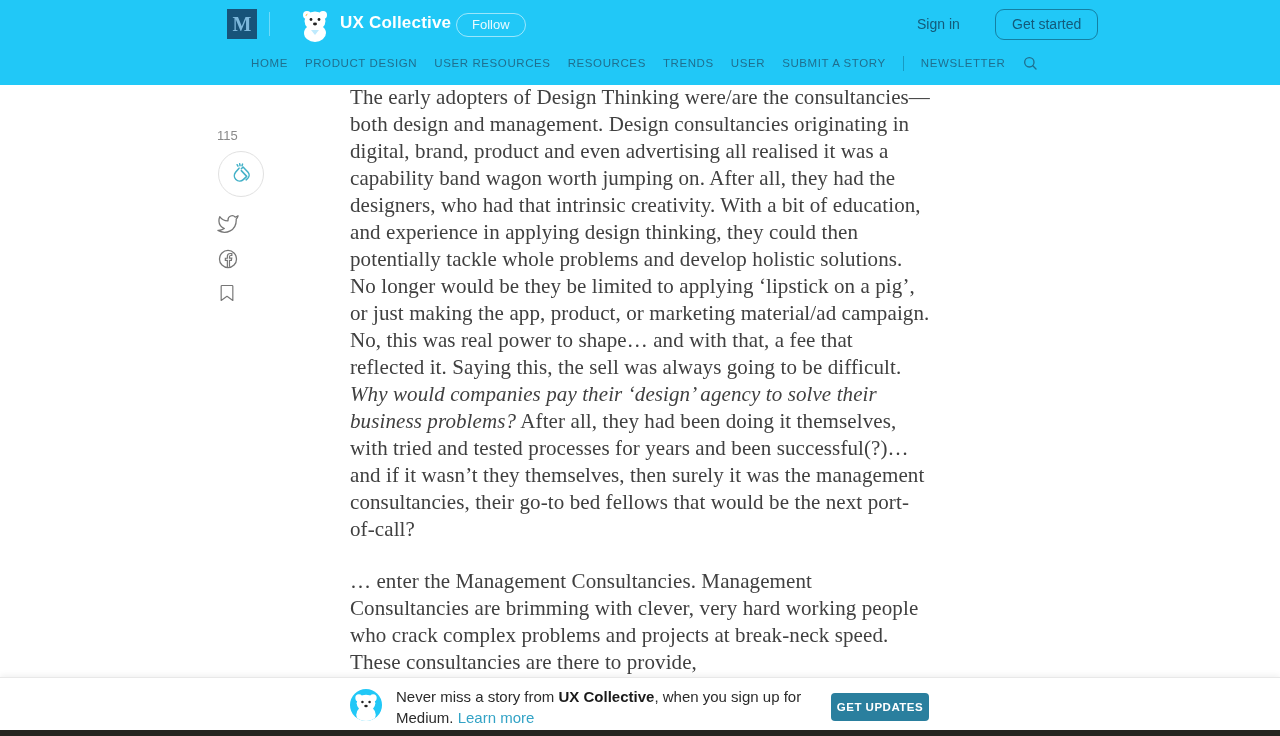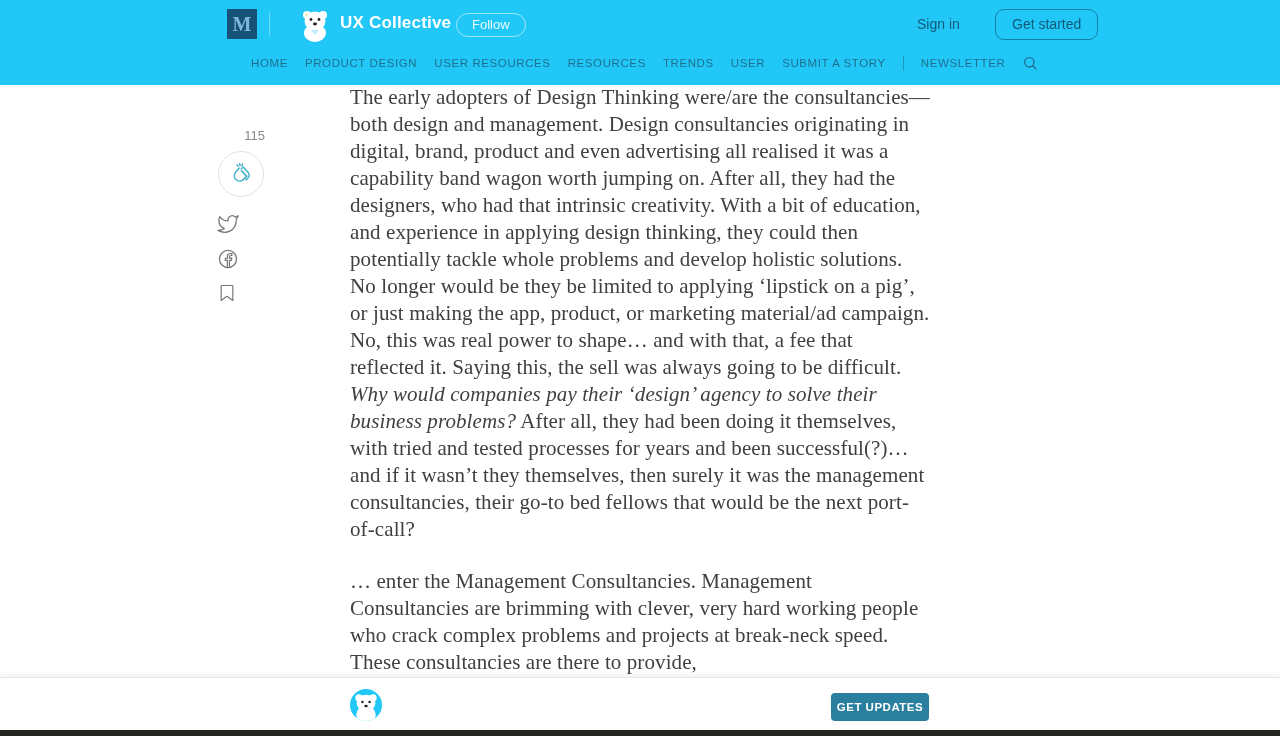--- a/index.html
+++ b/index.html
@@ -64,21 +64,21 @@
     display: flex; align-items: center; gap: 17px; margin-left: 24px;
   }
   .nav-item {
     font-size: 11.5px; letter-spacing: 0.6px; color: var(--nav-text);
     text-decoration: none; cursor: pointer; white-space: nowrap;
   }
   .nav-sep { width: 1px; height: 15px; background: rgba(10,70,95,0.35); }
   .nav-search { color: var(--nav-text); cursor: pointer; display: flex; align-items: center; }
 
   
-  .left-rail { position: absolute; left: 217px; top: 128px; width: 48px; text-align: right; }
+  .left-rail { position: absolute; left: 217px; top: 128px; width: 48px; text-align: left; }
   .clap-count { font-size: 13px; color: #8a8a8a; margin-bottom: 8px; }
   .clap-btn {
     width: 46px; height: 46px; border-radius: 50%; border: 1px solid #e1e1e1;
     background: #ffffff; color: var(--clap-accent); cursor: pointer;
     display: flex; align-items: center; justify-content: center; margin: 0 auto 16px;
   }
   .rail-icon {
     color: var(--icon-gray); cursor: pointer; display: flex; justify-content: center;
     margin-bottom: 13px; background: none; border: none;
   }
@@ -213,16 +213,17 @@
     <svg width="32" height="32" viewBox="0 0 36 36">
       <ellipse cx="18" cy="29" rx="11" ry="10" fill="#ffffff"></ellipse>
       <circle cx="10" cy="10" r="4" fill="#ffffff"></circle>
       <circle cx="26" cy="10" r="4" fill="#ffffff"></circle>
       <ellipse cx="18" cy="16" rx="10.5" ry="9.5" fill="#ffffff"></ellipse>
       <circle cx="14" cy="14.5" r="1.4" fill="#222222"></circle>
       <circle cx="22" cy="14.5" r="1.4" fill="#222222"></circle>
       <ellipse cx="18" cy="19" rx="2" ry="1.4" fill="#222222"></ellipse>
     </svg>
   </div>
+  <div class="footer-msg"><span>Never miss a story from </span><strong>UX Collective</strong><span>, when you sign up for Medium. </span><a class="inline-link">Learn more</a></div>
   <button class="get-updates-btn">GET UPDATES</button>
 </div>
 
 <div class="bottom-strip"></div>
 
 </body></html>

